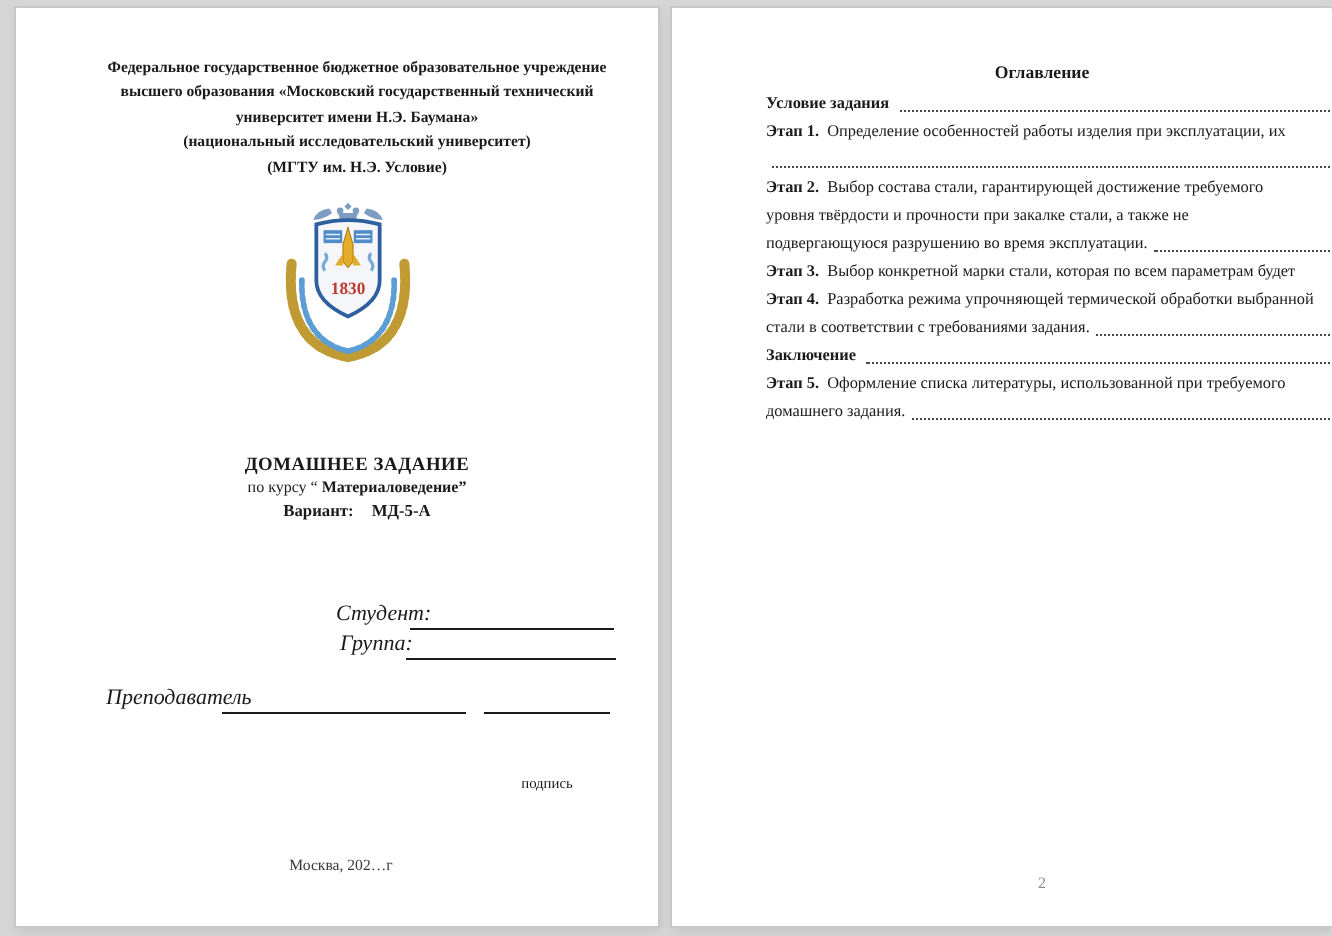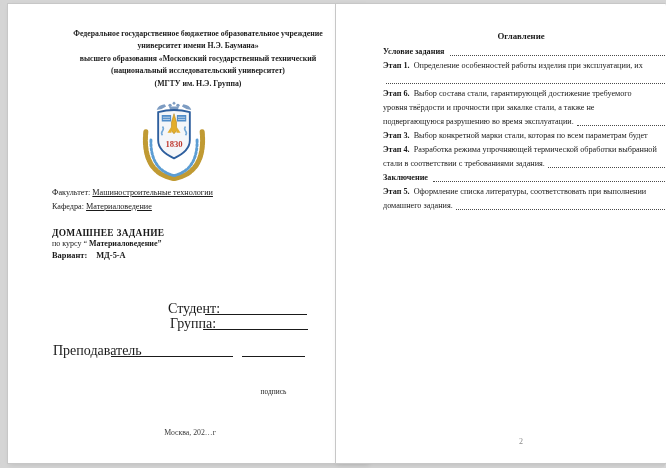--- a/index.html
+++ b/index.html
@@ -1,37 +1,37 @@
 <!DOCTYPE html>
 <html lang="ru"><head>
 <meta charset="utf-8">
 <title>Документ — Домашнее задание МГТУ</title>
 <style>
   html,body{margin:0;padding:0;background:#d5d5d5;}
   .canvas{position:relative;width:666px;height:468px;background:#d5d5d5;border-radius:6px;overflow:hidden;
           font-family:"Liberation Serif","DejaVu Serif",serif;color:#1a1a1a;}
   .page{position:absolute;top:4px;height:459px;background:#ffffff;
         box-shadow:0 0 0 1px #c7c7c7, 1px 2px 5px rgba(0,0,0,0.10);}
-  .page-left{left:8px;width:321px;padding-left:39px;}
+  .page-left{left:8px;width:321px;}
   .page-right{left:336px;width:350px;}
 
   
   .u-header{position:absolute;top:24px;left:34px;right:14px;text-align:center;
             font-weight:bold;font-size:7.8px;line-height:12.4px;}
   .emblem{position:absolute;top:96px;left:130px;width:72px;height:82px;}
   .emblem svg{width:100%;height:100%;display:block;}
   .fac-block{position:absolute;top:182px;left:44px;font-size:8.2px;line-height:13.5px;}
   .uline{text-decoration:underline;}
-  .title-block{position:absolute;top:224px;left:44px;right:24px;text-align:left;}
+  .title-block{position:absolute;top:224px;left:44px;right:24px;text-align:center;}
   .t1{font-size:9.4px;font-weight:bold;letter-spacing:.3px;}
   .t2{font-size:8px;margin-top:1px;}
   .t3{font-size:8.4px;font-weight:bold;margin-top:2.5px;}
   .b{font-weight:bold;}
   .vgap{display:inline-block;width:9px;}
-  .flabel{position:absolute;font-size:14px;white-space:nowrap;}
+  .flabel{position:absolute;font-size:11px;white-space:nowrap;font-style:italic;}
   .fill-line{position:absolute;height:0;border-bottom:1px solid #1a1a1a;}
   .sign-cap{position:absolute;font-size:7.4px;text-align:center;margin-top:28px;}
   .city{position:absolute;top:424px;left:44px;right:40px;text-align:center;font-size:7.8px;color:#3a3a3a;}
 
   
   .toc-title{position:absolute;top:27px;left:26px;right:6px;text-align:center;
              font-size:8.8px;font-weight:bold;}
   .toc{position:absolute;top:41px;left:47px;right:6px;font-size:8.2px;line-height:14px;}
   .toc-line{white-space:nowrap;overflow:hidden;justify-content:flex-end;}
   .toc-flex{display:flex;align-items:flex-end;}
@@ -43,24 +43,24 @@
 </style>
 </head>
 <body>
 
 <div class="canvas">
 
   <div class="page page-left">
 
     <div class="u-header">
       <div>Федеральное государственное бюджетное образовательное учреждение</div>
+      <div>высшего образования «Московский государственный технический</div>
       <div>университет имени Н.Э. Баумана»</div>
-      <div>высшего образования «Московский государственный технический</div>
       <div>(национальный исследовательский университет)</div>
-      <div>(МГТУ им. Н.Э. Группа)</div>
+      <div>(МГТУ им. Н.Э. Условие)</div>
     </div>
 
     <div class="emblem">
       <svg viewBox="0 0 100 112">
 
         <g fill="#7d9cc2">
           <path d="M50 1 l2.5 2.5 L50 6 l-2.5 -2.5 Z"></path>
           <circle cx="44.5" cy="6.5" r="2.3"></circle>
           <circle cx="55.5" cy="6.5" r="2.3"></circle>
           <path d="M37 5 Q28 6 26 13 Q34 12 39 8 Z"></path>
@@ -90,30 +90,20 @@
 
         <g>
           <path d="M50 18 L53.5 30 V42 L50 46 L46.5 42 V30 Z" fill="#e3ad2b" stroke="#a8790e" stroke-width="0.7"></path>
           <path d="M46.5 36 L41 44.5 L46.5 44.5 Z" fill="#e3ad2b"></path>
           <path d="M53.5 36 L59 44.5 L53.5 44.5 Z" fill="#e3ad2b"></path>
         </g>
         <text x="50" y="64.5" text-anchor="middle" font-size="12" font-weight="bold" fill="#bf3a30">1830</text>
       </svg>
     </div>
 
-    <div class="fac-block">
-      <div>
-        <span>Факультет:</span>
-        <span class="uline">Машиностроительные технологии</span>
-      </div>
-      <div>
-        <span>Кафедра:</span>
-        <span class="uline">Материаловедение</span>
-      </div>
-    </div>
 
     <div class="title-block">
       <div class="t1">ДОМАШНЕЕ ЗАДАНИЕ</div>
       <div class="t2">
         <span>по курсу “</span>
         <span class="b">Материаловедение”</span>
       </div>
       <div class="t3">
         <span>Вариант:</span><span class="vgap"></span><span>МД-5-А</span>
       </div>
@@ -151,21 +141,21 @@
           <span>Определение особенностей работы изделия при эксплуатации, их</span>
         </div>
         <div class="toc-line toc-flex">
           <span class="leader"></span>
           <span class="pnum">4</span>
         </div>
       </div>
 
       <div>
         <div class="toc-line">
-          <span class="tb">Этап 6.</span>
+          <span class="tb">Этап 2.</span>
           <span>Выбор состава стали, гарантирующей достижение требуемого</span>
         </div>
         <div class="toc-line">уровня твёрдости и прочности при закалке стали, а также не</div>
         <div class="toc-line toc-flex">
           <span class="txt">подвергающуюся разрушению во время эксплуатации.</span>
           <span class="leader"></span>
           <span class="pnum">5</span>
         </div>
       </div>
 
@@ -190,21 +180,21 @@
 
       <div class="toc-line toc-flex">
         <span class="tb txt">Заключение</span>
         <span class="leader"></span>
         <span class="pnum">13</span>
       </div>
 
       <div>
         <div class="toc-line">
           <span class="tb">Этап 5.</span>
-          <span>Оформление списка литературы, соответствовать при выполнении</span>
+          <span>Оформление списка литературы, использованной при требуемого</span>
         </div>
         <div class="toc-line toc-flex">
           <span class="txt">домашнего задания.</span>
           <span class="leader"></span>
           <span class="pnum">14</span>
         </div>
       </div>
 
     </div>
 

